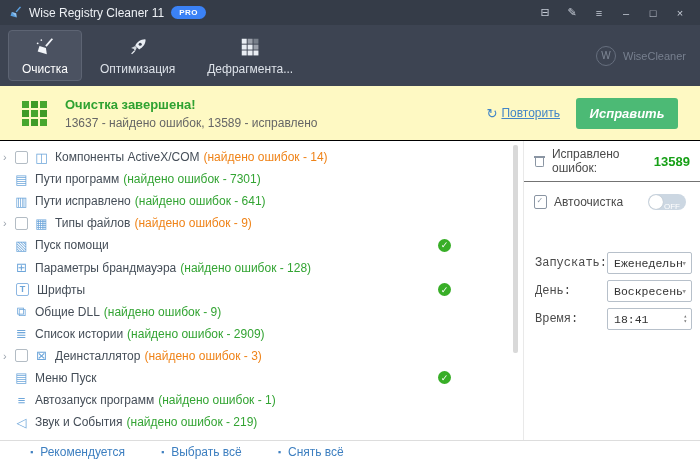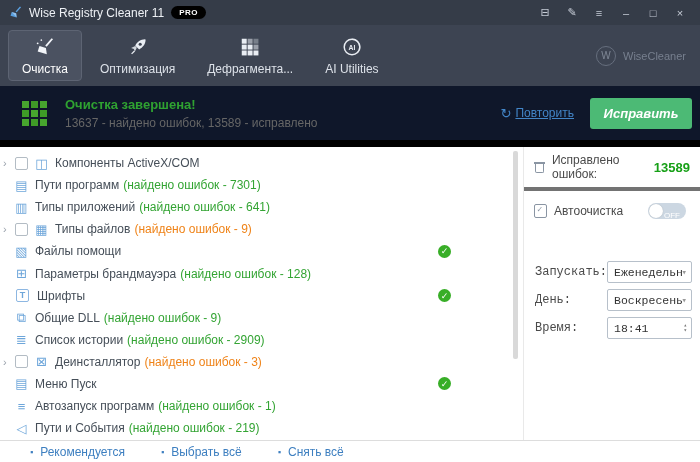--- a/index.html
+++ b/index.html
@@ -4,35 +4,35 @@
 <style>
   html,body{margin:0;padding:0;}
   body{width:700px;height:462px;overflow:hidden;background:#fff;
        font-family:"Liberation Sans","DejaVu Sans",sans-serif;}
   .app{position:relative;width:700px;height:462px;display:flex;flex-direction:column;}
 
   
   .titlebar{height:25px;background:#353c48;display:flex;align-items:center;padding:0 8px;flex:0 0 auto;}
   .app-logo{width:15px;height:15px;margin-right:6px;display:flex;align-items:center;justify-content:center;}
   .title{color:#eef1f5;font-size:12px;}
-  .badge{background:#000000;color:#fff;font-size:8px;font-weight:bold;padding:2px 8px;border-radius:8px;margin-left:7px;letter-spacing:.5px;}
+  .badge{background:#3b82f6;color:#fff;font-size:8px;font-weight:bold;padding:2px 8px;border-radius:8px;margin-left:7px;letter-spacing:.5px;}
   .win-controls{margin-left:auto;display:flex;gap:3px;}
   .wc{width:24px;height:19px;color:#c6ccd6;font-size:11px;display:flex;align-items:center;justify-content:center;cursor:pointer;}
 
   
   .nav{height:61px;background:#3d4452;display:flex;align-items:stretch;padding:0 6px;position:relative;flex:0 0 auto;}
   .tab{display:flex;flex-direction:column;align-items:center;justify-content:center;gap:4px;padding:0 13px;margin:5px 2px;color:#dde2e9;font-size:12px;border-radius:4px;border:1px solid transparent;cursor:pointer;white-space:nowrap;}
   .tab.active{background:#4b5261;border-color:#5d6473;color:#fff;}
   .tab svg{width:22px;height:22px;display:block;}
   .brand{position:absolute;right:14px;top:50%;transform:translateY(-50%);display:flex;align-items:center;gap:7px;opacity:.75;}
   .brand-circle{width:20px;height:20px;border:1.5px solid #747d8c;border-radius:50%;color:#959eac;font-size:10px;display:flex;align-items:center;justify-content:center;box-sizing:border-box;}
   .brand-text{color:#8a93a2;font-size:11px;}
 
   
-  .statusbar{height:54px;background:#0f172a;border-bottom:7px solid #000000;display:flex;align-items:center;padding:0 6px 0 22px;flex:0 0 auto;}
+  .statusbar{height:54px;background:#fef9c3;border-bottom:1px solid #000000;display:flex;align-items:center;padding:0 20px 0 22px;flex:0 0 auto;}
   .grid-icon{display:grid;grid-template-columns:repeat(3,7px);grid-template-rows:repeat(3,7px);gap:2px;margin-right:18px;}
   .grid-icon span{background:#47a62e;}
   .grid-icon span:nth-child(2n){background:#3f9b27;}
   .status-text .t1{color:#2fa231;font-weight:bold;font-size:13px;margin-bottom:4px;}
   .status-text .t2{color:#666;font-size:12px;}
   .repeat{margin-left:auto;display:flex;align-items:center;gap:4px;color:#4285c7;font-size:12px;cursor:pointer;}
   .repeat .ricon{font-size:13px;}
   .repeat .lbl{text-decoration:underline;}
   .fix-btn{width:102px;height:31px;background:#4cba75;color:#fff;font-weight:bold;font-size:13px;border-radius:3px;display:flex;align-items:center;justify-content:center;margin:0 2px 0 16px;cursor:pointer;font-style:italic;}
 
@@ -47,21 +47,21 @@
   .li-icon.letter{width:11px;height:11px;font-size:9px;font-weight:bold;border:1px solid #8db7e2;border-radius:2px;line-height:11px;margin:0 8px 0 2px;}
   .count{margin-left:4px;}
   .count.green{color:#33a433;}
   .count.orange{color:#ef8318;}
   .done{position:absolute;left:438px;width:13px;height:13px;background:#38ae27;border-radius:50%;color:#fff;font-size:9px;display:flex;align-items:center;justify-content:center;}
   .scroll-thumb{position:absolute;right:5px;top:4px;width:5px;height:208px;background:#d9d9d9;border-radius:2px;cursor:pointer;}
 
   
   .panel{flex:1;font-size:12px;color:#4a4a4a;}
   .p-sec{display:flex;align-items:center;gap:7px;padding:0 10px;height:40px;}
-  .p-sec1{border-bottom:4px solid #737373;}
+  .p-sec1{border-bottom:1px solid #737373;}
   .fixed-num{color:#17a017;font-weight:bold;font-size:13px;}
   .trash{width:11px;height:12px;position:relative;flex:0 0 auto;}
   .trash .tbody{position:absolute;top:3px;left:1px;right:1px;bottom:0;border:1px solid #8a95a3;border-top:none;border-radius:0 0 2px 2px;}
   .trash .lid{position:absolute;top:1px;left:0;right:0;height:2px;background:#8a95a3;}
   .clip{width:11px;height:12px;border:1px solid #8a95a3;border-radius:2px;position:relative;flex:0 0 auto;}
   .clip::after{content:"✓";position:absolute;top:0px;left:1.5px;font-size:8px;color:#8a95a3;}
   .toggle{margin-left:auto;margin-right:4px;width:38px;height:16px;background:#ccd7e2;border-radius:9px;position:relative;cursor:pointer;}
   .knob{position:absolute;left:1px;top:1px;width:14px;height:14px;background:#fff;border-radius:50%;box-shadow:0 0 1px rgba(0,0,0,.25);}
   .toggle-label{position:absolute;right:6px;top:8px;color:#fff;font-size:8px;font-weight:normal;text-align:center;}
   .fields{margin-top:30px;padding:0 8px 0 11px;font-family:Liberation Mono, monospace;}
@@ -136,30 +136,20 @@
               <rect x="9.4" y="9.4" width="5.4" height="5.4"></rect>
               <rect x="15.8" y="9.4" width="5.4" height="5.4" opacity=".55"></rect>
               <rect x="3" y="15.8" width="5.4" height="5.4"></rect>
               <rect x="9.4" y="15.8" width="5.4" height="5.4"></rect>
               <rect x="15.8" y="15.8" width="5.4" height="5.4"></rect>
             </g>
           </svg>
       </span>
       <span>Дефрагмента...</span>
     </div>
-    <div class="tab">
-      <span>
-        <svg viewBox="0 0 24 24">
-            <circle cx="12" cy="12" r="8.5" stroke="#e9edf3" stroke-width="1.6" fill="none"></circle>
-            <path d="M12 3.5a8.5 8.5 0 016 14.5" stroke="#e9edf3" stroke-width="1.6" fill="none" opacity=".5"></path>
-            <text x="12" y="14.8" font-size="7.5" fill="#e9edf3" text-anchor="middle" font-family="Liberation Sans, sans-serif" font-weight="bold">AI</text>
-          </svg>
-      </span>
-      <span>AI Utilities</span>
-    </div>
     <div class="brand">
       <span class="brand-circle">W</span>
       <span class="brand-text">WiseCleaner</span>
     </div>
   </div>
 
   <div class="statusbar">
     <div class="grid-icon">
       <span></span>
         <span></span>
@@ -183,41 +173,42 @@
   </div>
 
   <div class="content">
     <div class="list" id="rows">
       <div class="scroll-thumb"></div>
     <div class="row exp">
           <span class="arrow">›</span>
           <span class="cb"></span>
           <span class="li-icon">◫</span>
           <span class="lbl">Компоненты ActiveX/COM</span>
+          <span class="count orange">(найдено ошибок - 14)</span>
         </div>
         <div class="row">
           <span class="li-icon">▤</span>
           <span class="lbl">Пути программ</span>
           <span class="count green">(найдено ошибок - 7301)</span>
         </div>
         <div class="row">
           <span class="li-icon">▥</span>
-          <span class="lbl">Типы приложений</span>
+          <span class="lbl">Пути исправлено</span>
           <span class="count green">(найдено ошибок - 641)</span>
         </div>
         <div class="row exp">
           <span class="arrow">›</span>
           <span class="cb"></span>
           <span class="li-icon">▦</span>
           <span class="lbl">Типы файлов</span>
           <span class="count orange">(найдено ошибок - 9)</span>
         </div>
         <div class="row">
           <span class="li-icon">▧</span>
-          <span class="lbl">Файлы помощи</span>
+          <span class="lbl">Пуск помощи</span>
           <span class="done">✓</span>
         </div>
         <div class="row">
           <span class="li-icon">⊞</span>
           <span class="lbl">Параметры брандмауэра</span>
           <span class="count green">(найдено ошибок - 128)</span>
         </div>
         <div class="row">
           <span class="li-icon letter">T</span>
           <span class="lbl">Шрифты</span>
@@ -245,21 +236,21 @@
           <span class="lbl">Меню Пуск</span>
           <span class="done">✓</span>
         </div>
         <div class="row">
           <span class="li-icon">≡</span>
           <span class="lbl">Автозапуск программ</span>
           <span class="count green">(найдено ошибок - 1)</span>
         </div>
         <div class="row">
           <span class="li-icon">◁</span>
-          <span class="lbl">Пути и События</span>
+          <span class="lbl">Звук и События</span>
           <span class="count green">(найдено ошибок - 219)</span>
         </div>
       </div>
     <div class="panel">
       <div class="p-sec p-sec1">
         <span class="trash">
             <span class="lid"></span>
             <span class="tbody"></span>
           </span>
         <span>Исправлено ошибок:</span>

